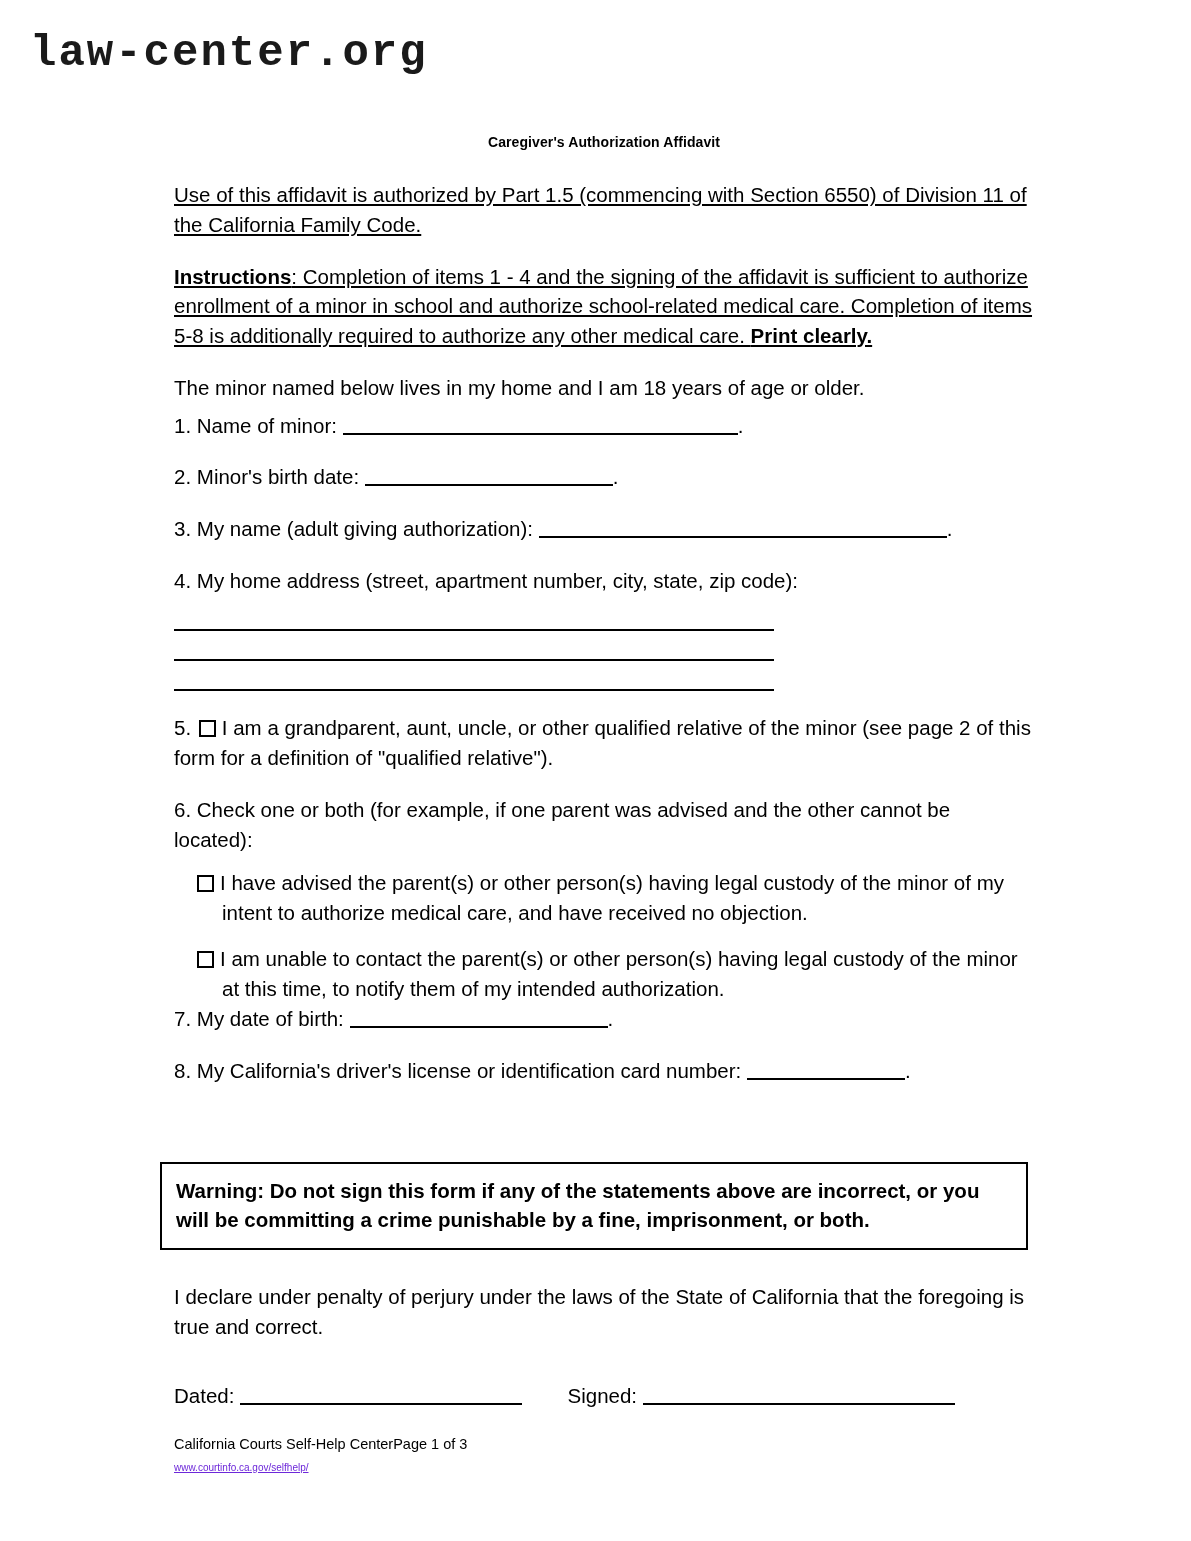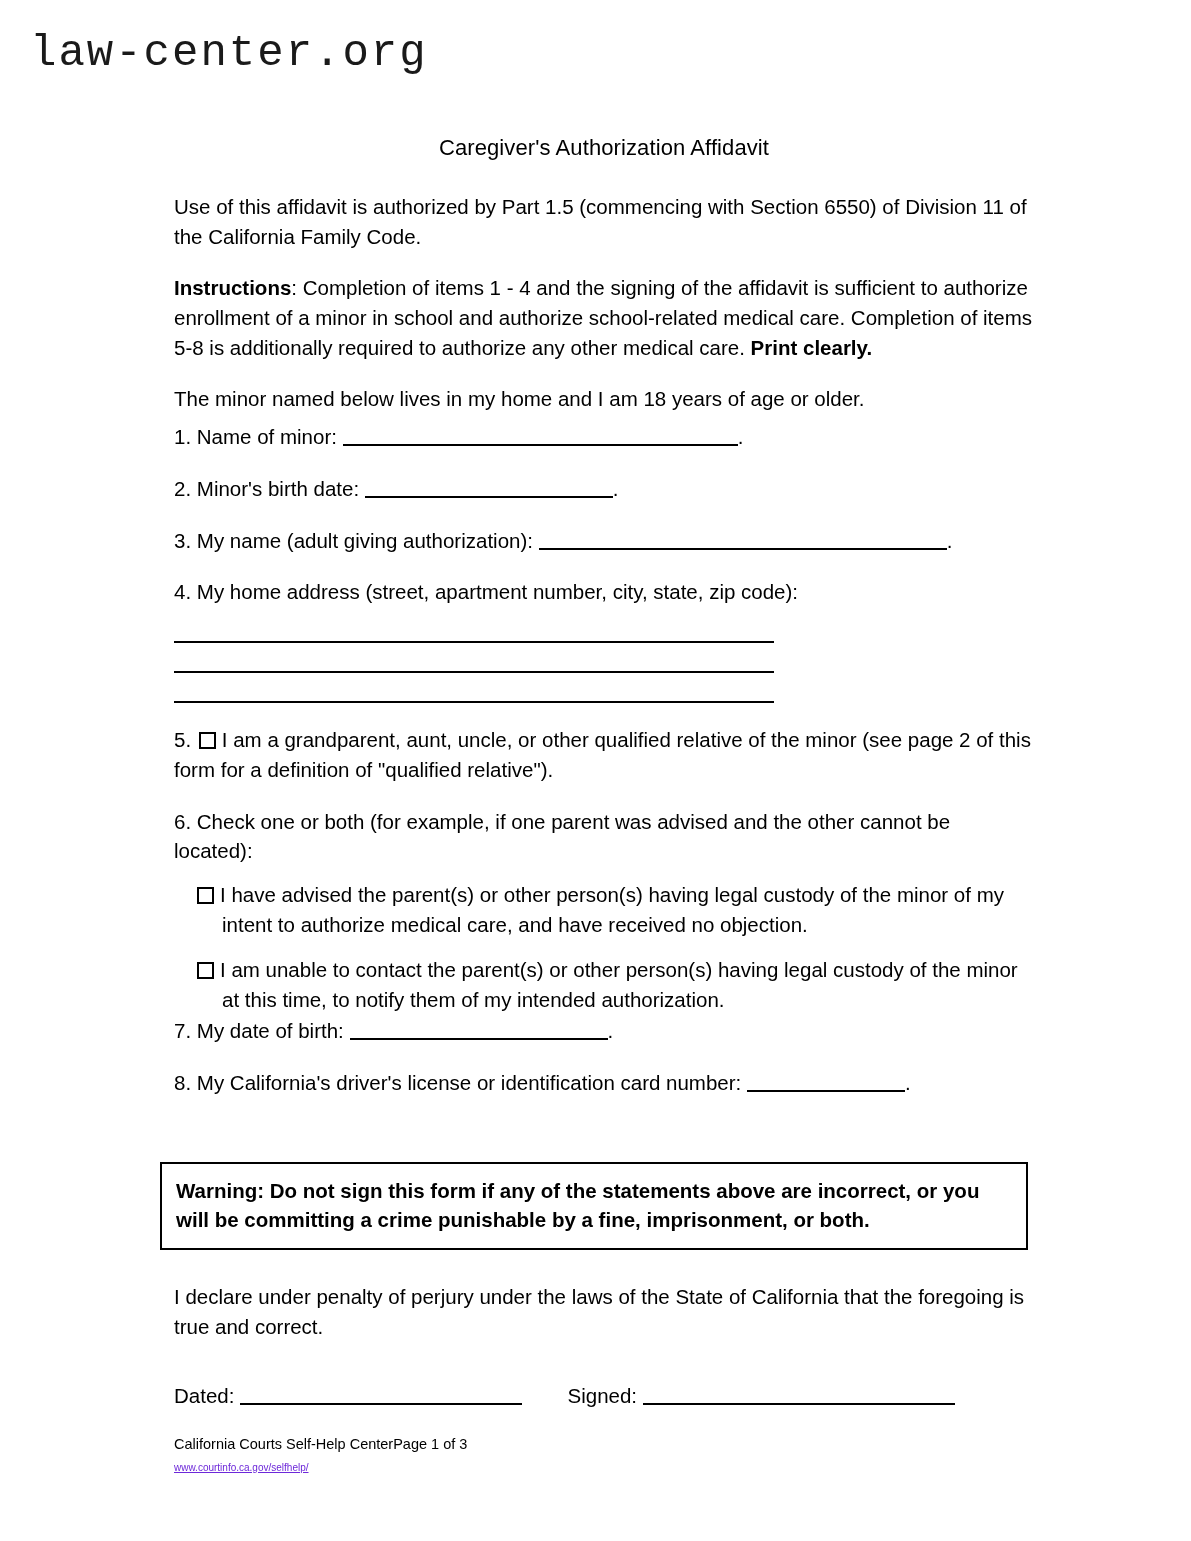--- a/index.html
+++ b/index.html
@@ -23,44 +23,45 @@
 
   
   .site-header {
     position: absolute;
     left: 30px;
     top: 28px;
     font-family: "Liberation Mono", "DejaVu Sans Mono", monospace;
     font-size: 44px;
     letter-spacing: 2px;
     color: #1a1a1a;
-    font-weight: 400;
+    font-weight: 700;
     white-space: nowrap;
   }
 
   
   .doc {
     position: absolute;
     left: 174px;
     top: 132px;
     width: 860px;
     font-size: 20.5px;
     line-height: 1.45;
   }
 
   .form-title {
     text-align: center;
-    font-weight: normal;
-    font-size: 22px;
+    font-weight: bold;
+    font-size: 14px;
     margin: 0 0 28px 0;
     letter-spacing: 0.1px;
   }
 
   p.block {
     margin: 0 0 22px 0;
+    text-decoration: underline;
   }
   p.tight {
     margin: 0;
   }
 
   .b { font-weight: bold; }
 
   
   .item {
     margin: 0 0 22px 0;

